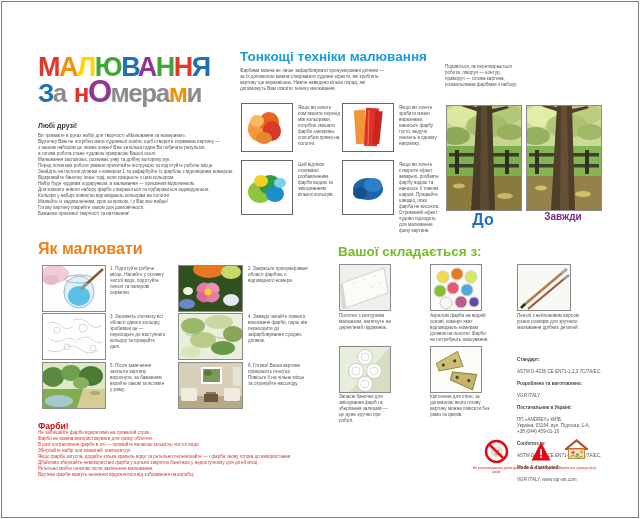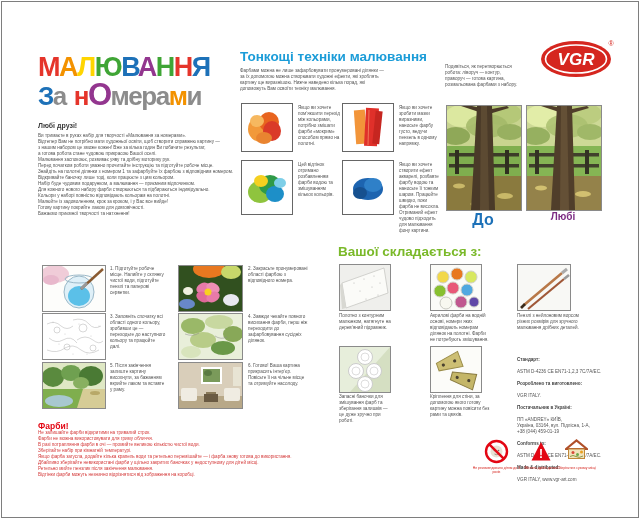--- a/index.html
+++ b/index.html
@@ -4,21 +4,21 @@
 <style>
   html,body{margin:0;padding:0;}
   body{width:640px;height:519px;position:relative;overflow:hidden;background:#fff;
        font-family:"Liberation Sans",sans-serif;}
   .sheet{position:absolute;left:1px;top:1px;width:636px;height:515px;border:1px solid #7e7e7e;background:#fff;}
   .abs{position:absolute;}
 
   
   .title{left:36px;top:52px;}
   .t1{font-weight:bold;font-size:27px;line-height:26px;letter-spacing:-1.5px;}
-  .t2{font-weight:bold;font-size:26px;line-height:36px;letter-spacing:-1.5px;margin-top:-3px;}
+  .t2{font-weight:bold;font-size:26px;line-height:30px;letter-spacing:-1.5px;margin-top:-3px;}
   .t2 .gap{margin-left:8px;}
   .t2 .bigO{font-size:31px;}
 
   
   .tiny{font-size:9.2px;line-height:1.3;transform:scale(.5);transform-origin:0 0;width:200%;
         color:#555;white-space:pre-line;}
   .tiny.red{color:#d43a3a;}
   .micro{font-size:9px;line-height:1.12;transform:scale(.38);transform-origin:50% 0;
          width:260%;margin-left:-80%;text-align:center;color:#d5261f;white-space:pre-line;}
 
@@ -186,28 +186,20 @@
     <div class="tiny">Якщо ви хочете створити ефект акварелі, розбавте фарбу водою та наносьте її тонким шаром. Працюйте швидко, поки фарба не висохла. Отриманий ефект чудово підходить для малювання фону картини.</div>
   </div>
 
   <div class="abs vgr-note">
     <div class="tiny">Подивіться, як перетворюється
 робота: ліворуч — контур,
 праворуч — готова картина,
 розмальована фарбами з набору.</div>
   </div>
 
-  <div class="abs vgr-logo">
-    <svg width="76" height="42" viewBox="0 0 76 42">
-      <ellipse cx="37" cy="21" rx="35" ry="18" fill="#d5261f"></ellipse>
-      <ellipse cx="37" cy="21" rx="30.5" ry="14" fill="none" stroke="#ffffff" stroke-width="1.6"></ellipse>
-      <text x="37" y="27" text-anchor="middle" font-family="Liberation Sans, sans-serif" font-size="17" font-weight="bold" font-style="italic" fill="#ffffff">VGR</text>
-      <text x="72" y="8" text-anchor="middle" font-family="Liberation Sans, sans-serif" font-size="7" fill="#d5261f">®</text>
-    </svg>
-  </div>
 
   <div class="abs photo img-before">
     <svg width="74" height="104" viewBox="0 0 74 104">
       <rect width="74" height="104" fill="#c8d48f"></rect>
       <ellipse cx="15" cy="10" rx="17" ry="11" fill="#dce8a0"></ellipse>
       <ellipse cx="56" cy="8" rx="19" ry="11" fill="#b5c878"></ellipse>
       <ellipse cx="40" cy="20" rx="21" ry="12" fill="#a3b868" opacity="0.85"></ellipse>
       <ellipse cx="9" cy="30" rx="14" ry="9" fill="#8fa858"></ellipse>
       <ellipse cx="63" cy="26" rx="13" ry="8" fill="#98b060"></ellipse>
       <rect y="40" width="74" height="30" fill="#7fae4e"></rect>
@@ -242,22 +234,23 @@
       <rect x="2" y="58" width="70" height="3.5" fill="#40402c"></rect>
       <rect x="8" y="44" width="4" height="24" fill="#333324"></rect>
       <rect x="58" y="44" width="4" height="24" fill="#333324"></rect>
       <path d="M30,0 L45,0 L48,104 L24,104 Z" fill="#503e2a"></path>
       <path d="M34,0 L40,0 L42,104 L33,104 Z" fill="#645036"></path>
       <path d="M32,6 L14,0 L16,-2 L34,2 Z" fill="#503e2a"></path>
       <path d="M42,8 L62,2 L60,0 L40,4 Z" fill="#503e2a"></path>
     </svg>
   </div>
   <div class="abs lbl-before">До</div>
-  <div class="abs lbl-after">Любі</div>
-
+  <div class="abs lbl-after">Завжди</div>
+
+  <div class="abs h-howto">Як малювати</div>
 
   <div class="abs photo st1i">
     <svg width="62" height="45" viewBox="0 0 62 45">
       <rect width="62" height="45" fill="#fdfdfb"></rect>
       <ellipse cx="12" cy="8" rx="14" ry="9" fill="#f0ccd8"></ellipse>
       <ellipse cx="8" cy="14" rx="8" ry="5" fill="#e8b8cc"></ellipse>
       <ellipse cx="36" cy="26" rx="15" ry="16" fill="#dff0f8" stroke="#9ab8c8" stroke-width="1"></ellipse>
       <ellipse cx="36" cy="30" rx="11" ry="10" fill="#5bc0e8"></ellipse>
       <ellipse cx="36" cy="13" rx="14" ry="4" fill="none" stroke="#9ab8c8" stroke-width="1"></ellipse>
       <line x1="60" y1="3" x2="38" y2="23" stroke="#8a5a30" stroke-width="2.4"></line>

